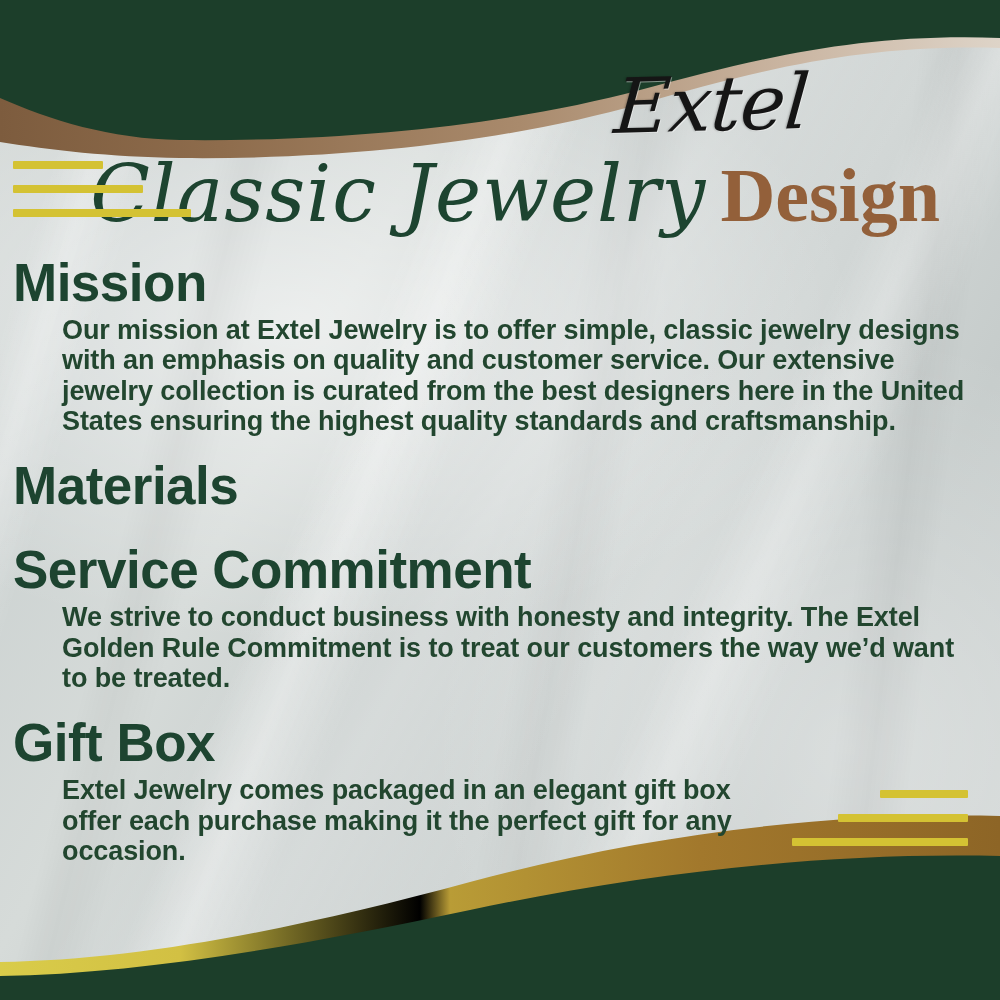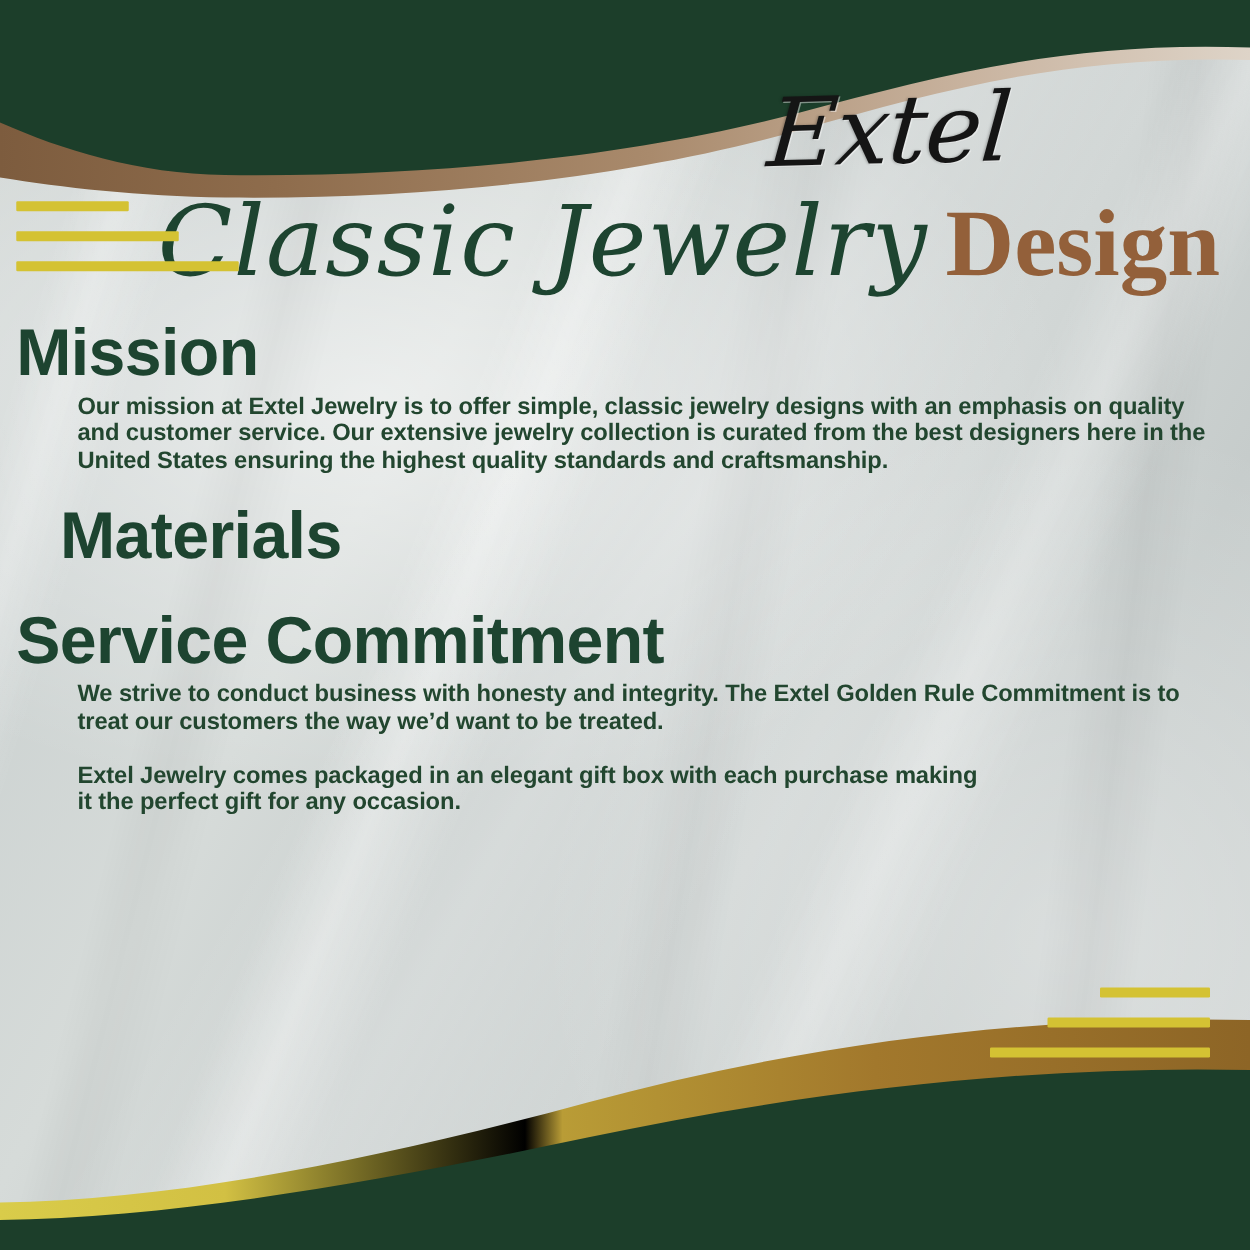--- a/index.html
+++ b/index.html
@@ -58,21 +58,21 @@
     color:#151515;
     letter-spacing:-1px;
     transform:skewX(-6deg) rotate(-1.5deg);
     text-shadow:1px 1px 0 rgba(255,255,255,.45), -1px 0 2px rgba(0,0,0,.25);
     white-space:nowrap;
   }
   .title-row{
     position:absolute;
     left:0;top:155px;width:1000px;
     text-align:right;
-    padding-right:24px;
+    padding-right:60px;
     box-sizing:border-box;
     white-space:nowrap;
   }
   .title-script{
     font-family:"DejaVu Serif", serif;
     font-style:italic;
     font-size:78px;
     line-height:1;
     color:#1d4430;
     letter-spacing:1px;
@@ -111,28 +111,28 @@
     font-weight:bold;
     font-size:53px;
     line-height:1.06;
     color:#1d4430;
     letter-spacing:-0.5px;
     margin:0 0 4px 0;
   }
   .sec-body{
     font-family:"Liberation Sans", sans-serif;
     font-weight:bold;
-    font-size:19px;
+    font-size:27px;
     line-height:1.12;
     color:#22462f;
     margin:0 0 0 49px;
     letter-spacing:-0.1px;
   }
   .sec-mission{margin-bottom:22px;}
-  .sec-materials{margin-bottom:22px;margin-left:35px;}
+  .sec-materials{margin-bottom:22px;}
   .sec-service{margin-bottom:22px;margin-top:28px;}
   .sec-giftbox .sec-body{max-width:720px;}
 </style>
 </head>
 <body>
 
 <div id="poster">
 
   <div class="bg-base"></div>
   <div class="bg-folds"></div>
@@ -199,17 +199,18 @@
     <div class="section sec-materials">
       <h2 class="sec-head">Materials</h2>
     </div>
 
     <div class="section sec-service">
       <h2 class="sec-head">Service Commitment</h2>
       <p class="sec-body">We strive to conduct business with honesty and integrity. The Extel Golden Rule Commitment is to treat our customers the way we’d want to be treated.</p>
     </div>
 
     <div class="section sec-giftbox">
-      <p class="sec-body">Extel Jewelry comes packaged in an elegant gift box with each purchase making it the perfect gift for any occasion.</p>
+      <h2 class="sec-head">Gift Box</h2>
+      <p class="sec-body">Extel Jewelry comes packaged in an elegant gift box offer each purchase making it the perfect gift for any occasion.</p>
     </div>
 
   </div>
 </div>
 
 </body></html>

